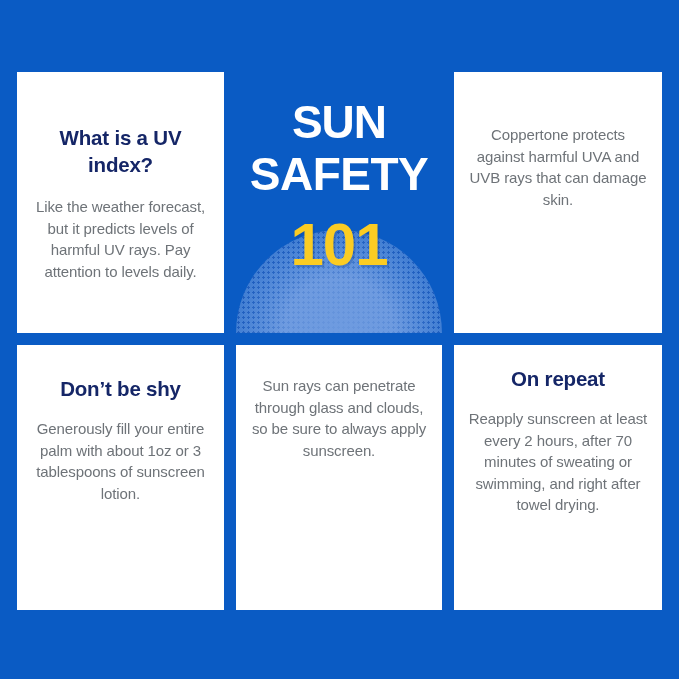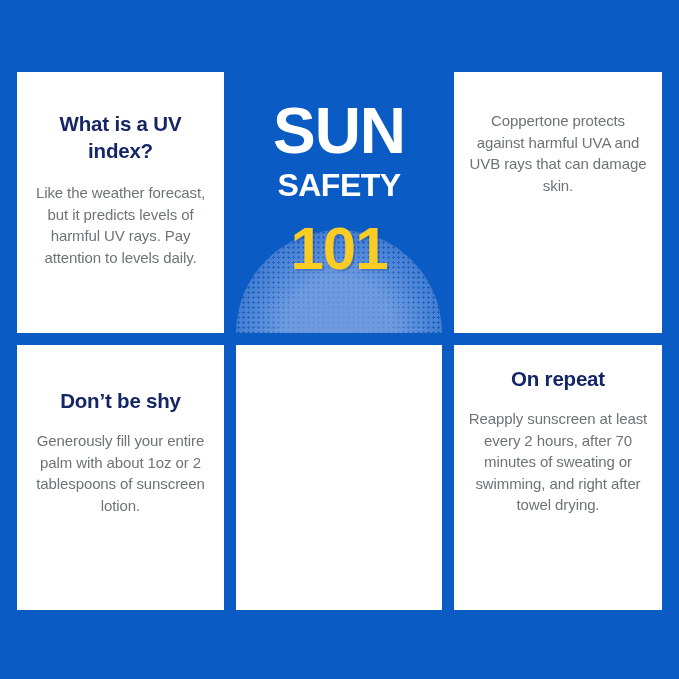--- a/index.html
+++ b/index.html
@@ -58,25 +58,25 @@
   .card-body {
     color: #6E7378;
     font-size: 15px;
     line-height: 1.44;
     text-align: center;
     letter-spacing: -0.1px;
     margin: 0;
   }
 
   
-  .card.r1 { padding-top: 38px; }
+  .card.r1 { padding-top: 52px; }
   .card.r1 .card-title { margin-bottom: 18px; }
 
   
-  .card.r2 { padding-top: 42px; }
+  .card.r2 { padding-top: 30px; }
   .card.r2 .card-title { margin-bottom: 16px; }
   .card.r2.tall { padding-top: 20px; }
 
   
   .logo-cell {
     position: relative;
     display: flex;
     flex-direction: column;
     align-items: center;
     justify-content: flex-start;
@@ -121,32 +121,32 @@
         rgba(0,0,0,0.18) 35%,
         rgba(0,0,0,0.75) 68%,
         rgba(0,0,0,1) 92%);
   }
 
   .logo-sun {
     position: relative;
     z-index: 3;
     color: #FFFFFF;
     font-weight: bold;
-    font-size: 64px;
+    font-size: 46px;
     line-height: 0.98;
     letter-spacing: -1px;
     margin-top: 28px;
   }
 
   .logo-safety {
     position: relative;
     z-index: 3;
     color: #FFFFFF;
     font-weight: bold;
-    font-size: 32px;
+    font-size: 46px;
     line-height: 1.0;
     letter-spacing: -0.5px;
     margin-top: 6px;
     text-align: center;
   }
 
   .logo-101 {
     position: relative;
     z-index: 3;
     color: #FBCC23;
@@ -179,24 +179,25 @@
       <div class="logo-safety">SAFETY</div>
       <div class="logo-101">101</div>
     </div>
 
     <div class="card r1">
       <p class="card-body">Coppertone protects against harmful UVA and UVB rays that can damage skin.</p>
     </div>
 
     <div class="card r2">
       <h2 class="card-title">Don’t be shy</h2>
-      <p class="card-body">Generously fill your entire palm with about 1oz or 2 tablespoons of sunscreen lotion.</p>
+      <p class="card-body">Generously fill your entire palm with about 1oz or 3 tablespoons of sunscreen lotion.</p>
     </div>
 
     <div class="card r2">
+      <p class="card-body">Sun rays can penetrate through glass and clouds, so be sure to always apply sunscreen.</p>
     </div>
 
     <div class="card r2 tall">
       <h2 class="card-title">On repeat</h2>
       <p class="card-body">Reapply sunscreen at least every 2 hours, after 70 minutes of sweating or swimming, and right after towel drying.</p>
     </div>
 
   </div>
 </div>
 

